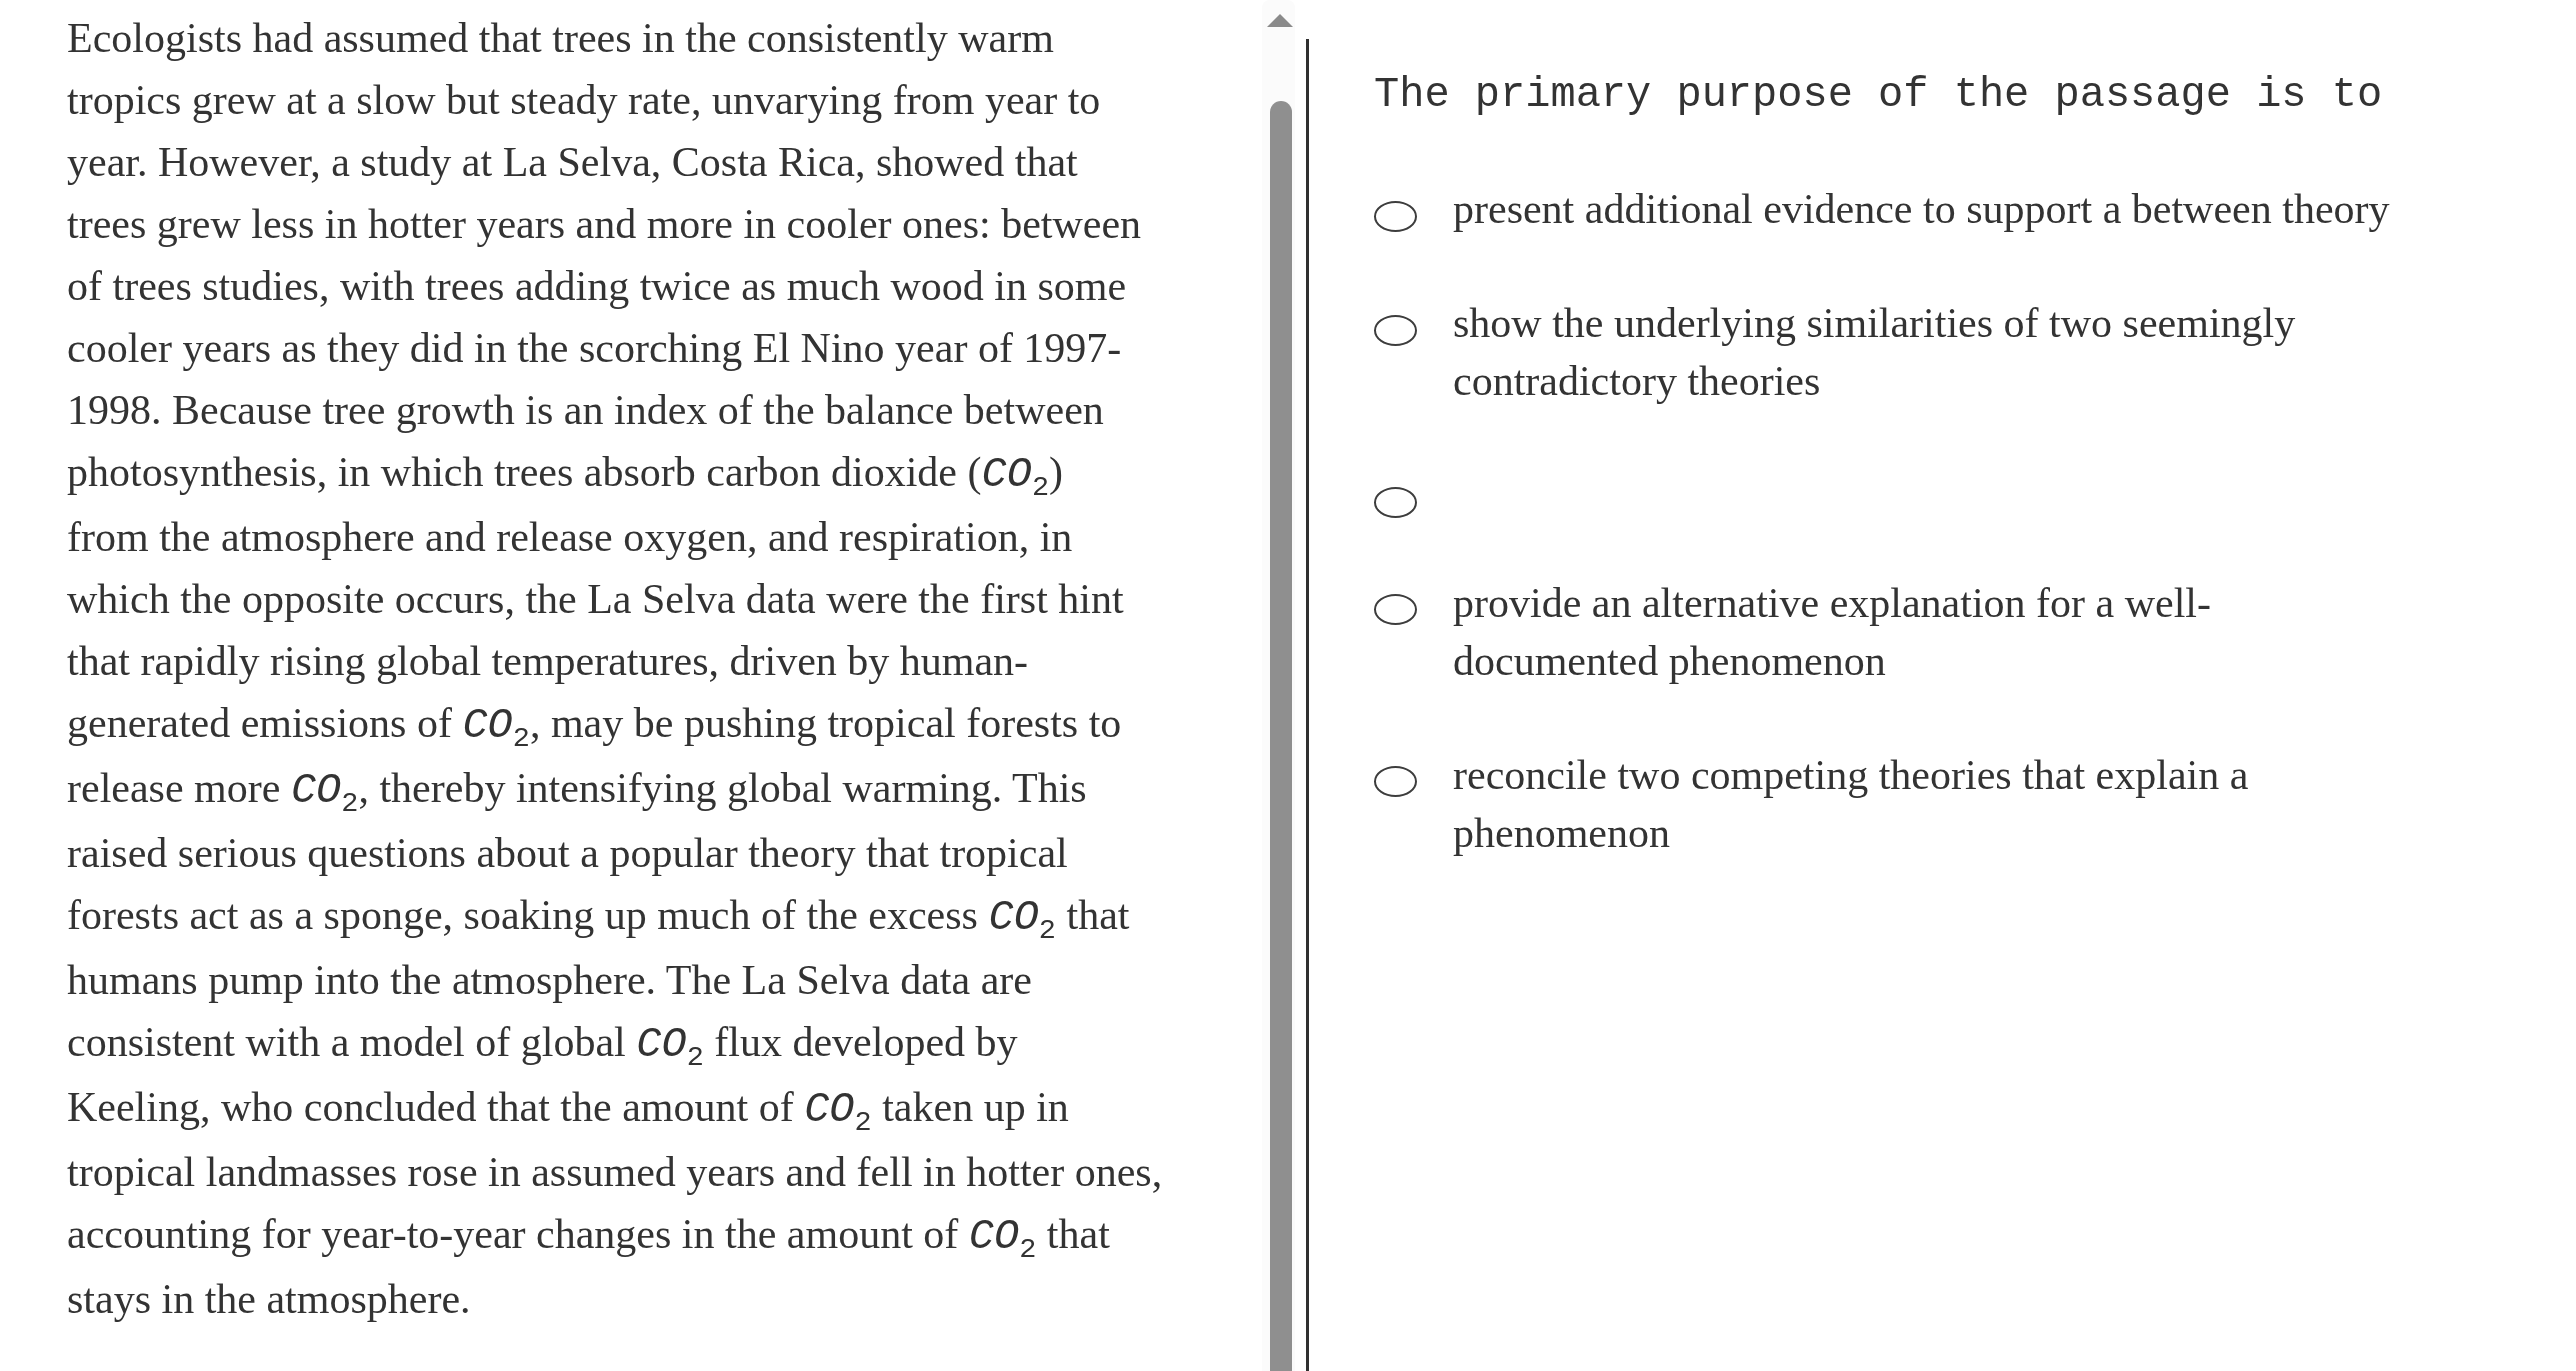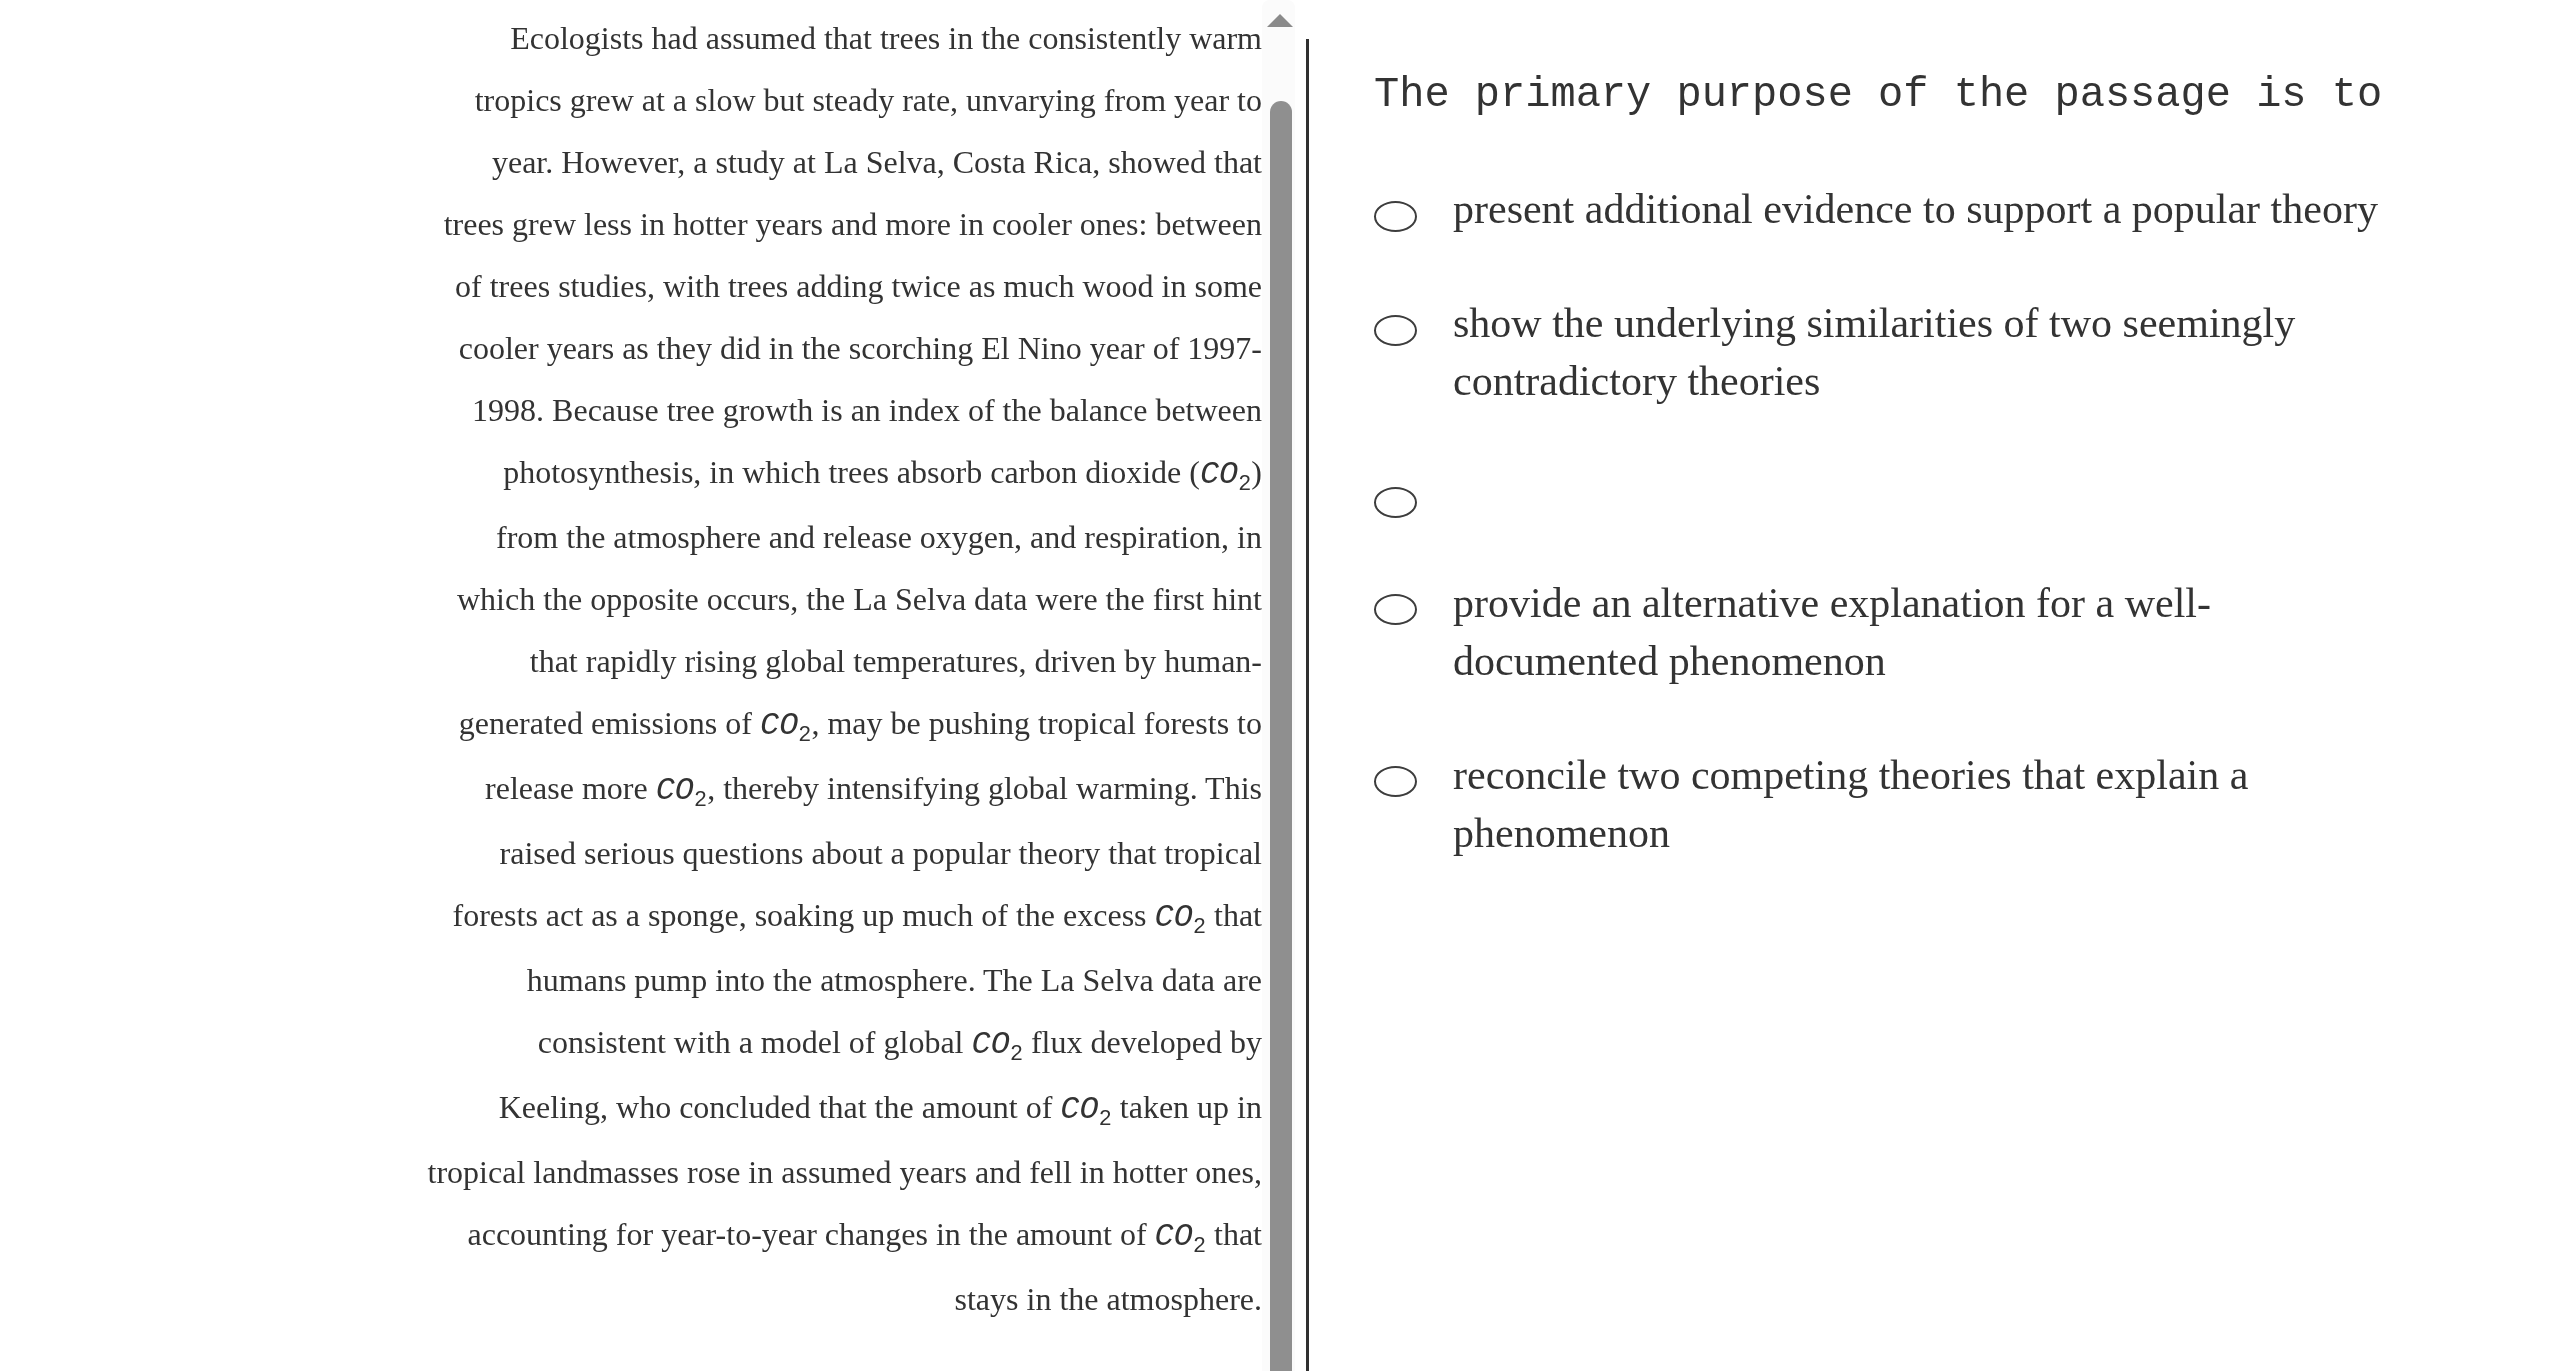--- a/index.html
+++ b/index.html
@@ -19,23 +19,22 @@
   
   .passage-panel {
     position: absolute;
     left: 0; top: 0;
     width: 1262px;
     height: 1371px;
     background: #ffffff;
   }
   .passage-text {
     padding: 6.5px 0 0 67px;
-    font-size: 32px;
+    font-size: 42px;
     line-height: 62px;
-    text-align: right;
   }
   .pline {
     white-space: pre;
   }
   em.math {
     font-style: italic;
     font-family: Liberation Mono, monospace;
   }
   em.math sub {
     font-style: normal;
@@ -165,21 +164,21 @@
 <div class="panel-divider"></div>
 
 <div class="top-right-bar"></div>
 
 <div class="question-panel">
   <div class="question-prompt">The primary purpose of the passage is to</div>
   <div id="options-list">
       <div class="option">
         <span class="radio" role="radio" aria-checked="false"></span>
         <div class="option-text">
-          <div class="oline">present additional evidence to support a popular theory</div>
+          <div class="oline">present additional evidence to support a between theory</div>
         </div>
       </div>
       <div class="option">
         <span class="radio" role="radio" aria-checked="false"></span>
         <div class="option-text">
           <div class="oline">show the underlying similarities of two seemingly</div>
           <div class="oline">contradictory theories</div>
         </div>
       </div>
       <div class="option">

